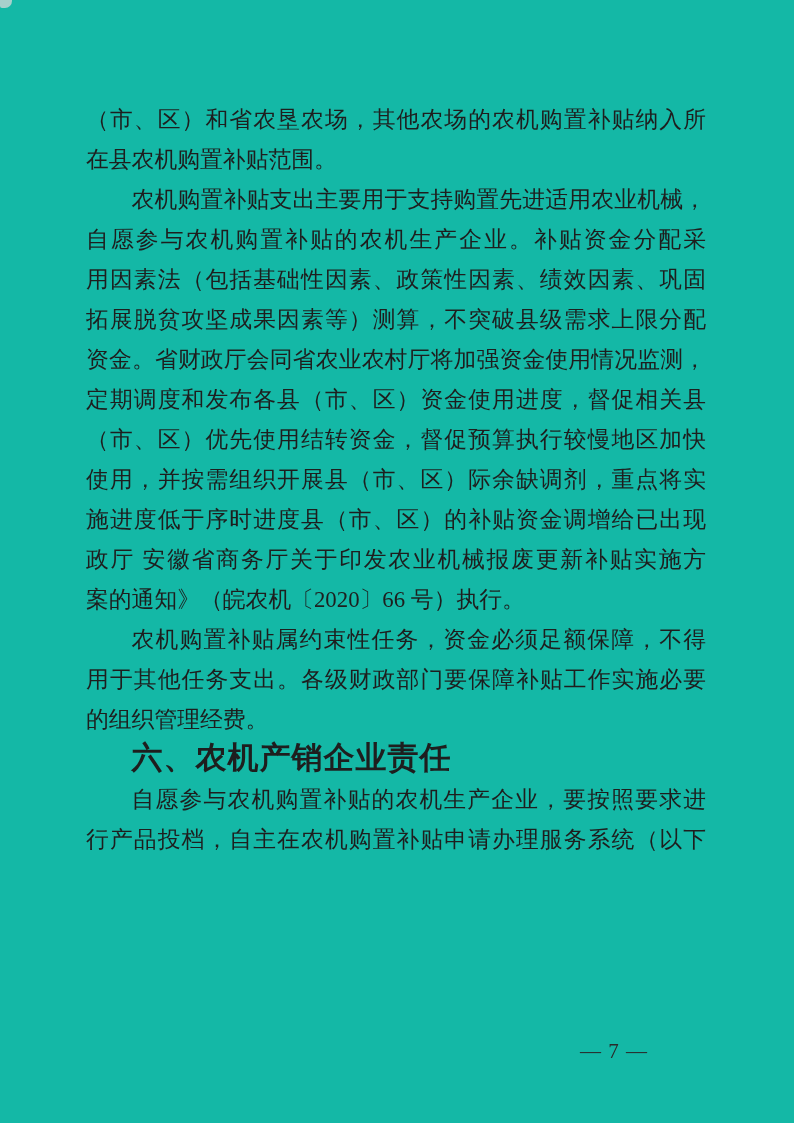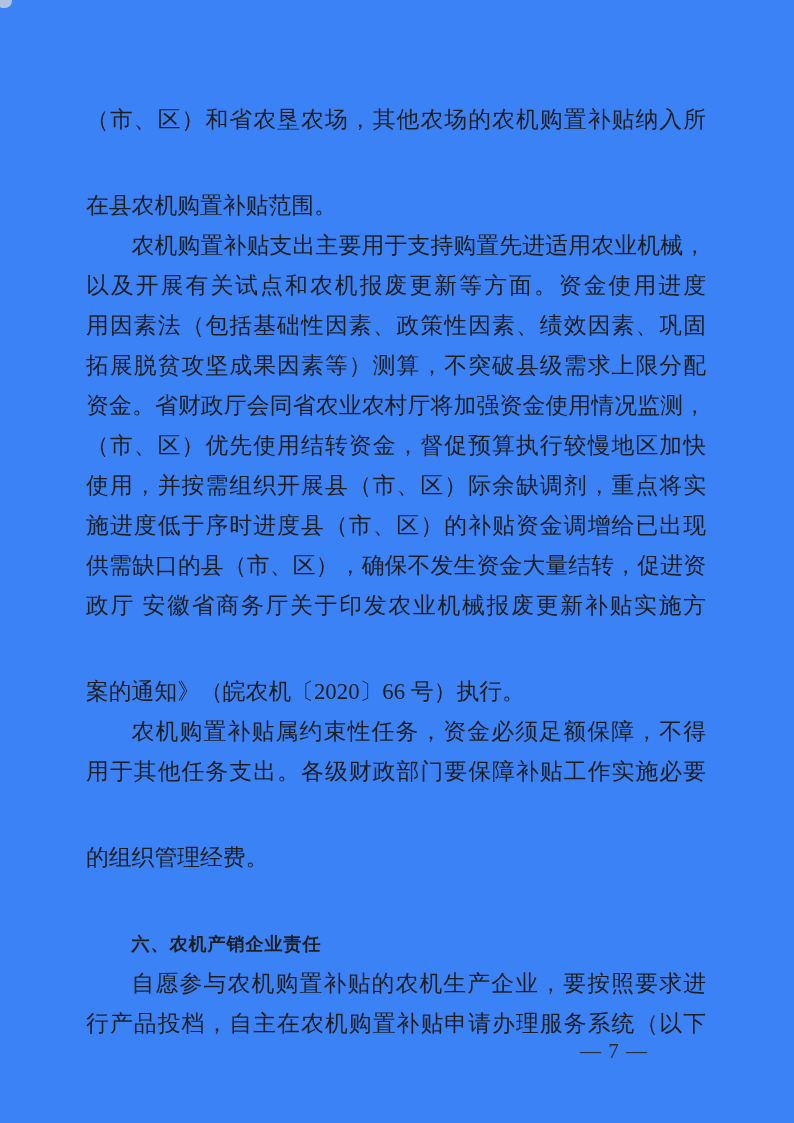--- a/index.html
+++ b/index.html
@@ -4,21 +4,21 @@
 <style>
   html, body {
     margin: 0;
     padding: 0;
     background: #ffffff;
   }
   .page {
     position: relative;
     width: 794px;
     height: 1123px;
-    background: #3b82f6;
+    background: #14b8a6;
     overflow: hidden;
     font-family: "Liberation Serif", "DejaVu Serif", serif;
     color: #1e1e1e;
   }
   .scan-artifact {
     position: absolute;
     left: 0;
     top: 0;
     width: 12px;
     height: 8px;
@@ -34,26 +34,26 @@
   }
   .line {
     height: 40px;
     line-height: 40px;
     font-size: 22.8px;
     text-align: justify;
     white-space: normal;
     overflow: visible;
   }
   .line.fill { text-align-last: justify; }
-  .line.para-end { text-align-last: left; margin-top: 46px; }
+  .line.para-end { text-align-last: left; }
   .line.indent { padding-left: 45.6px; }
   .line.heading {
-    font-family: Liberation Serif, serif;
+    font-family: Liberation Mono, monospace;
     font-weight: 700;
-    font-size: 18px;
+    font-size: 31px;
     letter-spacing: 1px;
   }
   .page-num {
     position: absolute;
     top: 1039px;
     right: 146px;
     font-size: 21px;
     line-height: 24px;
     letter-spacing: 1px;
     color: #2a2a2a;
@@ -61,28 +61,28 @@
 </style>
 </head>
 <body>
 
 <div class="page">
   <div class="scan-artifact"></div>
   <div class="doc">
       <div class="line fill">（市、区）和省农垦农场，其他农场的农机购置补贴纳入所</div>
       <div class="line para-end">在县农机购置补贴范围。</div>
       <div class="line indent fill">农机购置补贴支出主要用于支持购置先进适用农业机械，</div>
-      <div class="line fill">以及开展有关试点和农机报废更新等方面。资金使用进度</div>
+      <div class="line fill">自愿参与农机购置补贴的农机生产企业。补贴资金分配采</div>
       <div class="line fill">用因素法（包括基础性因素、政策性因素、绩效因素、巩固</div>
       <div class="line fill">拓展脱贫攻坚成果因素等）测算，不突破县级需求上限分配</div>
       <div class="line fill">资金。省财政厅会同省农业农村厅将加强资金使用情况监测，</div>
+      <div class="line fill">定期调度和发布各县（市、区）资金使用进度，督促相关县</div>
       <div class="line fill">（市、区）优先使用结转资金，督促预算执行较慢地区加快</div>
       <div class="line fill">使用，并按需组织开展县（市、区）际余缺调剂，重点将实</div>
       <div class="line fill">施进度低于序时进度县（市、区）的补贴资金调增给已出现</div>
-      <div class="line fill">供需缺口的县（市、区），确保不发生资金大量结转，促进资</div>
       <div class="line fill">政厅 安徽省商务厅关于印发农业机械报废更新补贴实施方</div>
       <div class="line para-end">案的通知》（皖农机〔2020〕66 号）执行。</div>
       <div class="line indent fill">农机购置补贴属约束性任务，资金必须足额保障，不得</div>
       <div class="line fill">用于其他任务支出。各级财政部门要保障补贴工作实施必要</div>
       <div class="line para-end">的组织管理经费。</div>
       <div class="line indent para-end heading">六、农机产销企业责任</div>
       <div class="line indent fill">自愿参与农机购置补贴的农机生产企业，要按照要求进</div>
       <div class="line fill">行产品投档，自主在农机购置补贴申请办理服务系统（以下</div>
     </div>
   <div class="page-num">— 7 —</div>

